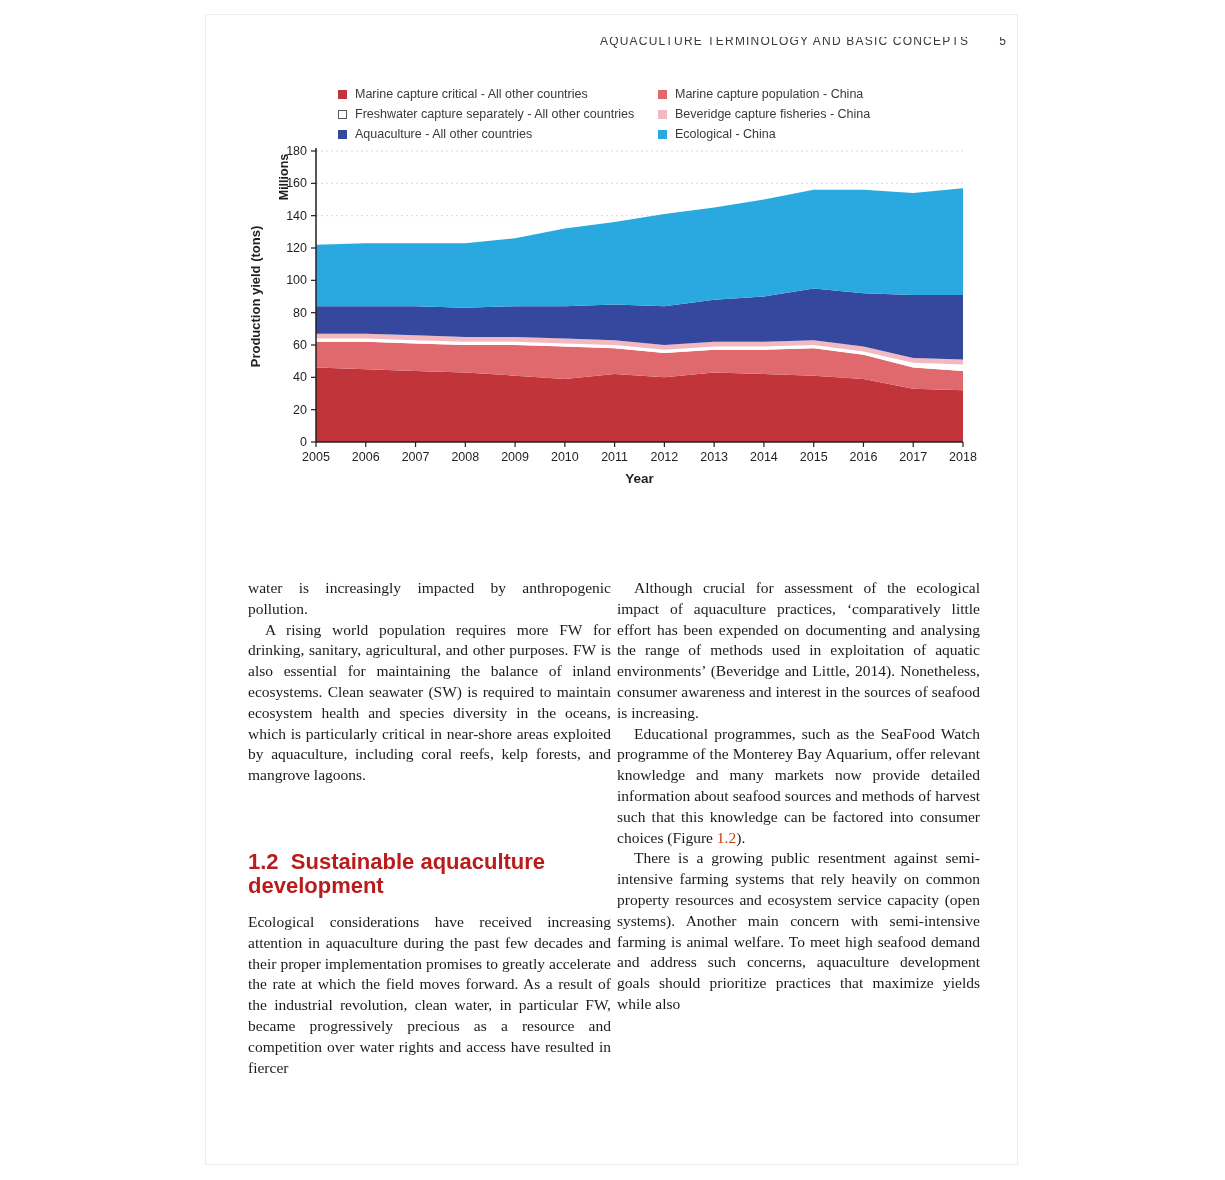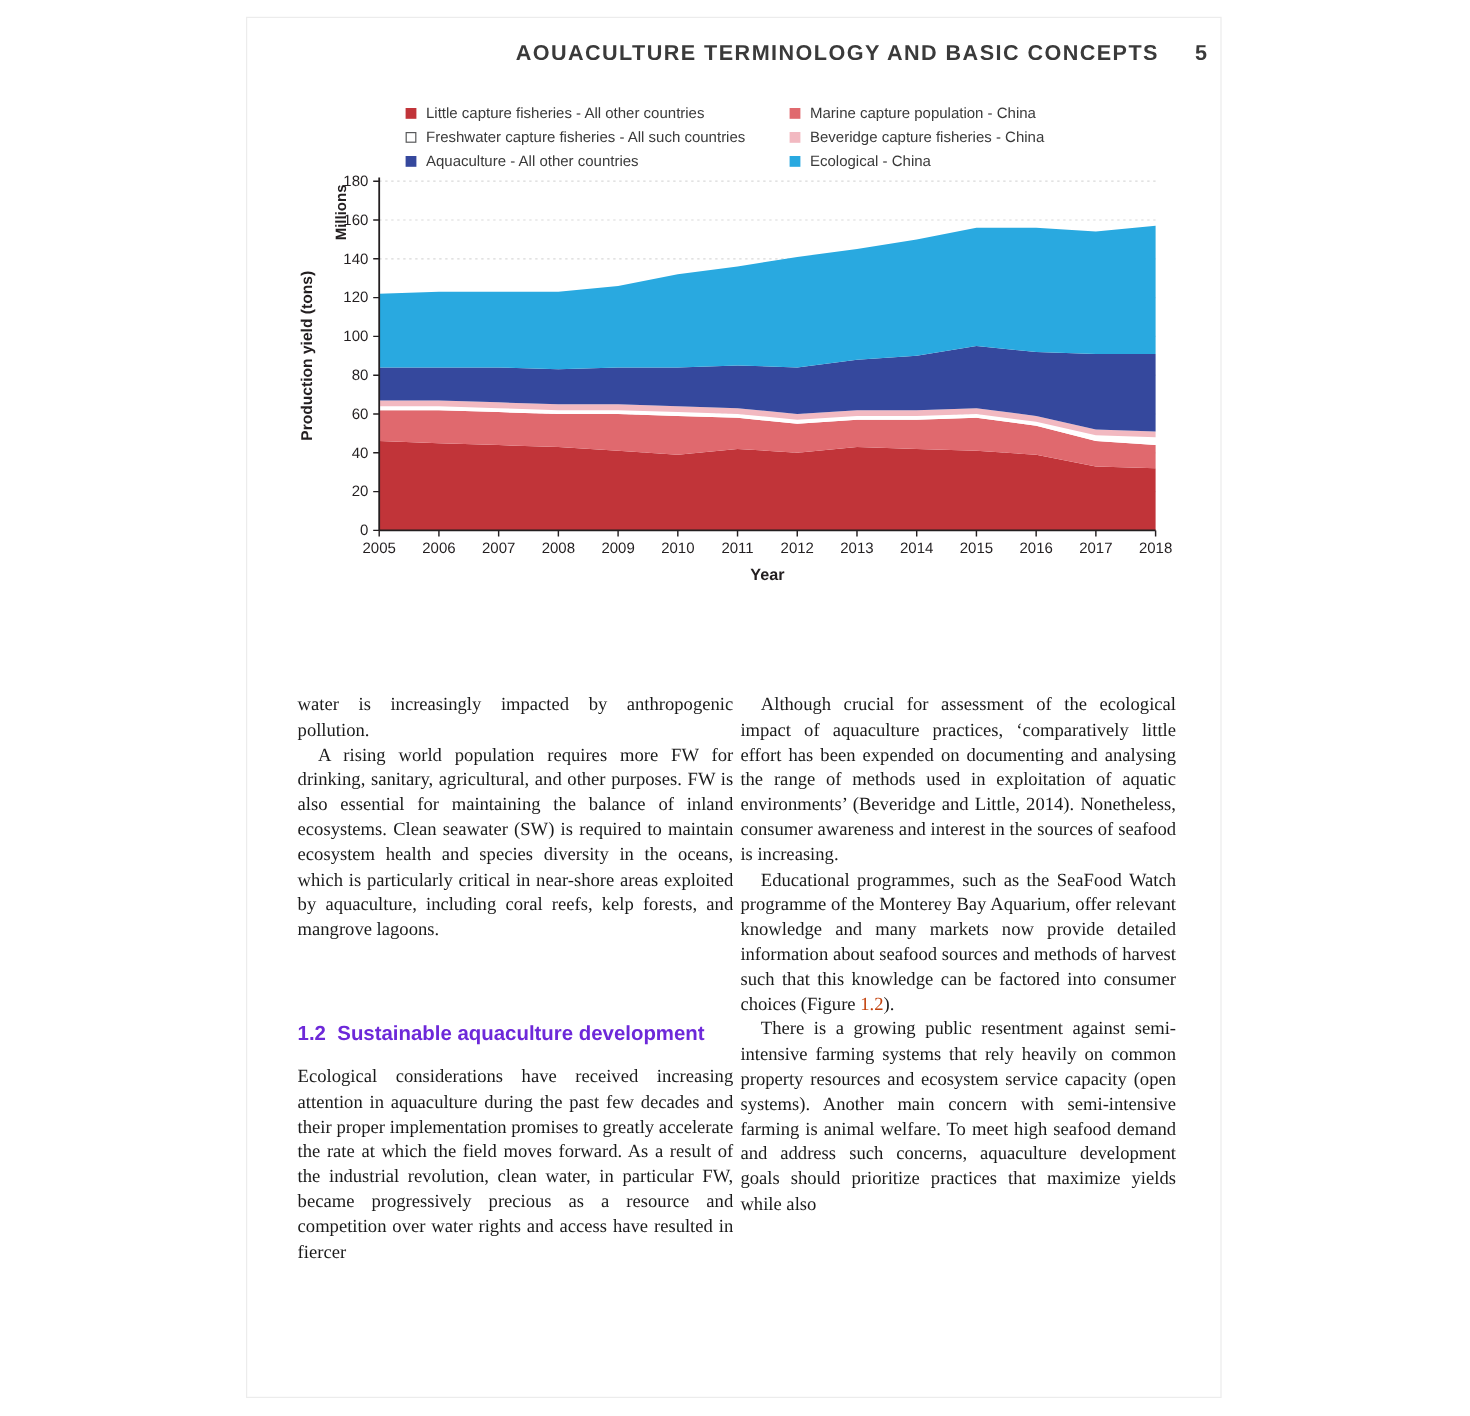--- a/index.html
+++ b/index.html
@@ -2,21 +2,21 @@
 <html><head>
 <meta charset="utf-8">
 <style>
   html,body{margin:0;padding:0;background:#ffffff;}
   body{width:1225px;height:1180px;position:relative;font-family:"Liberation Sans",sans-serif;}
   .page{position:absolute;left:205px;top:14px;width:813px;height:1151px;background:#fff;
         border:1px solid #ececec;box-sizing:border-box;}
 
   
   .running-head{position:absolute;top:22px;right:10px;height:13px;overflow:hidden;}
-  .running-head-inner{display:flex;gap:30px;margin-top:-3px;font-size:18px;font-weight:700;
+  .running-head-inner{display:flex;gap:30px;margin-top:-3px;font-size:12px;font-weight:400;
         letter-spacing:1.2px;color:#3a3a3a;white-space:nowrap;}
 
   
   .legend{position:absolute;left:132px;top:73px;display:grid;grid-template-columns:320px auto;
         row-gap:7px;}
   .legend-item{display:flex;align-items:center;gap:8px;font-size:12.5px;line-height:13px;color:#3a3a3a;}
   .swatch{width:9px;height:9px;flex:0 0 9px;}
   .swatch.outlined{border:1px solid #58595b;box-sizing:border-box;}
 
   #chart{position:absolute;left:40px;top:130px;}
@@ -26,48 +26,48 @@
   .caption{position:absolute;left:42px;top:490px;width:744px;font-size:12.5px;line-height:17px;color:#141414;}
   .cap-label{font-weight:700;}
   .cap-source{font-size:11px;}
 
   
   .columns{position:absolute;left:42px;top:563px;width:747px;display:flex;column-gap:6px;}
   .col{width:363px;font-family:"Liberation Serif",serif;font-size:15.5px;line-height:20.8px;
        text-align:justify;color:#1b1b1b;}
   .col p{margin:0;text-indent:17px;}
   .col p.flush{text-indent:0;}
-  h2.section{font-family:"Liberation Sans",sans-serif;font-size:17px;line-height:24px;font-weight:700;
-       color:#6d28d9;margin:64px 0 14px 0;text-align:left;text-indent:0;}
+  h2.section{font-family:"Liberation Sans",sans-serif;font-size:22px;line-height:24px;font-weight:700;
+       color:#b91c1c;margin:64px 0 14px 0;text-align:left;text-indent:0;}
   .xref{color:#c2410c;text-decoration:none;cursor:pointer;}
 </style>
 </head>
 <body>
 
 <div class="page">
 
   <div class="running-head">
     <div class="running-head-inner">
       <span>AQUACULTURE TERMINOLOGY AND BASIC CONCEPTS</span>
       <span>5</span>
     </div>
   </div>
 
   <div class="legend">
       <div class="legend-item">
         <span class="swatch" style="background: rgb(193, 52, 57);"></span>
-        <span>Little capture fisheries - All other countries</span>
+        <span>Marine capture critical - All other countries</span>
       </div>
       <div class="legend-item">
         <span class="swatch" style="background: rgb(224, 105, 110);"></span>
         <span>Marine capture population - China</span>
       </div>
       <div class="legend-item">
         <span class="swatch outlined" style="background: rgb(255, 255, 255);"></span>
-        <span>Freshwater capture fisheries - All such countries</span>
+        <span>Freshwater capture separately - All other countries</span>
       </div>
       <div class="legend-item">
         <span class="swatch" style="background: rgb(242, 185, 193);"></span>
         <span>Beveridge capture fisheries - China</span>
       </div>
       <div class="legend-item">
         <span class="swatch" style="background: rgb(53, 72, 157);"></span>
         <span>Aquaculture - All other countries</span>
       </div>
       <div class="legend-item">

